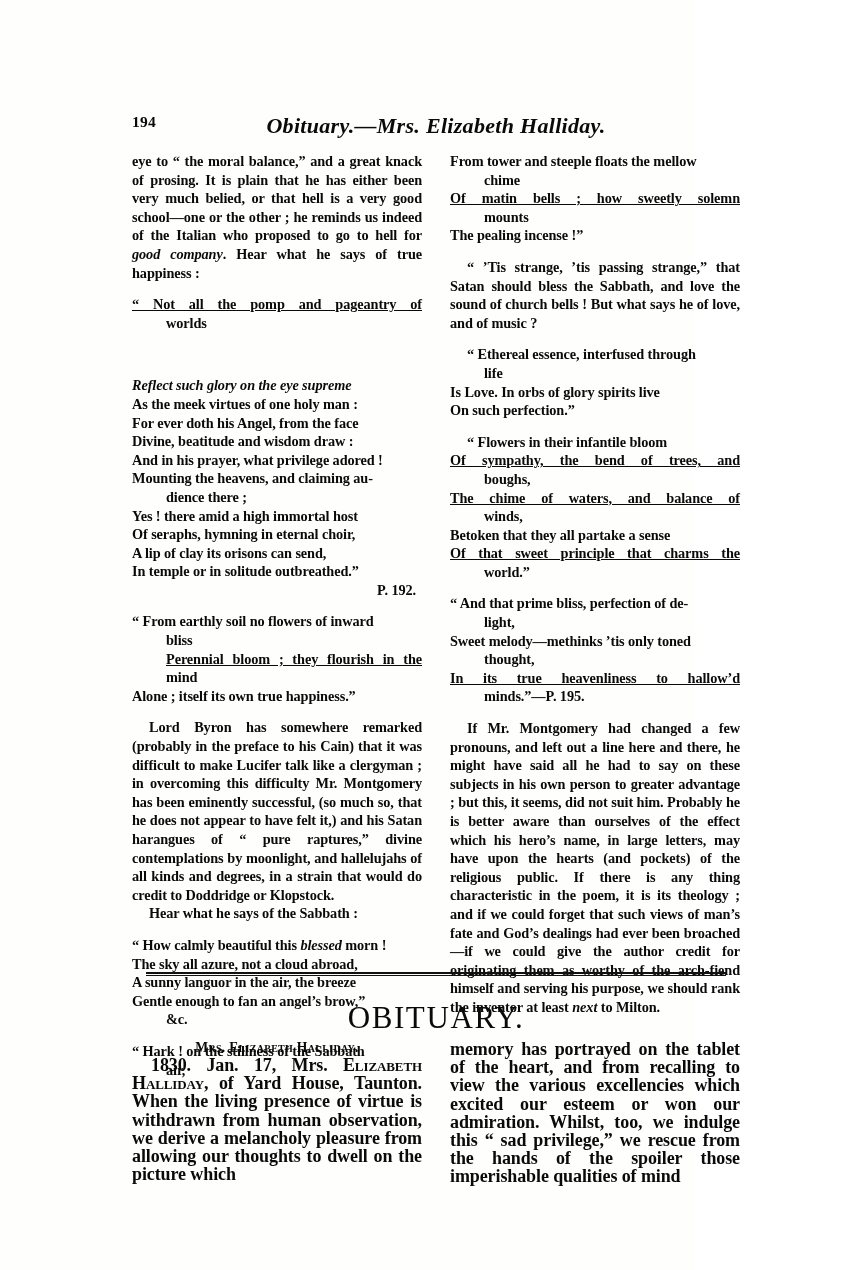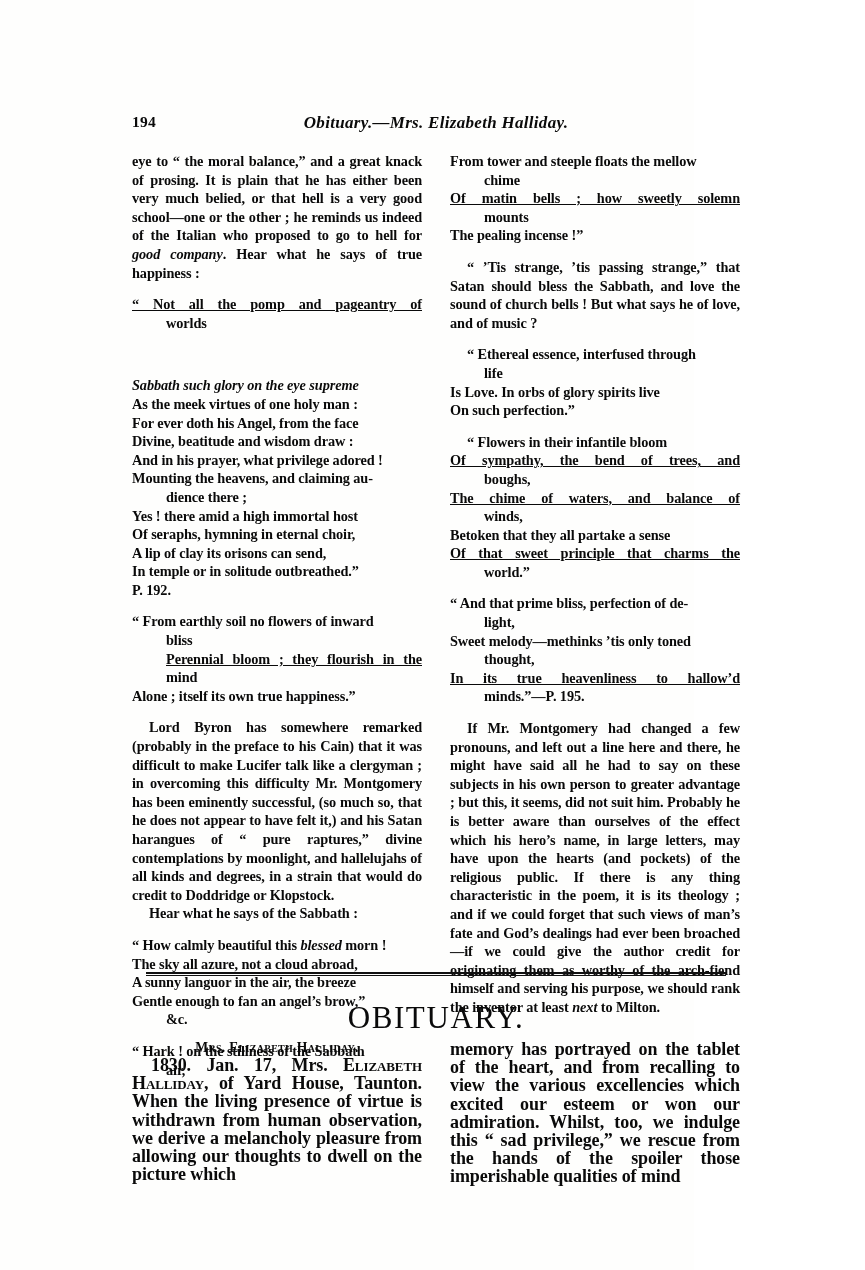--- a/index.html
+++ b/index.html
@@ -39,21 +39,21 @@
     letter-spacing: 0.2px;
   }
   .runhead-title {
     position: absolute;
     left: 0;
     top: 0;
     width: 608px;
     text-align: center;
     font-style: italic;
     font-weight: bold;
-    font-size: 17px;
+    font-size: 22px;
     letter-spacing: 0.3px;
   }
   
   .cols {
     position: absolute;
     left: 132px;
     top: 152px;
     width: 608px;
   }
   .col {
@@ -89,21 +89,21 @@
   }
   .verse .vline.run {
     padding-left: 34px;   
   }
   .verse .vline.just {
     text-align: justify;
     text-align-last: justify;
     text-decoration: underline;
   }
   .verse .attrib {
-    text-align: left;
+    text-align: right;
     padding-right: 6px;
   }
   i, .it { font-style: italic; margin-top: 44px; }
 
   
   .divider {
     position: absolute;
     left: 146px;
     width: 580px;
     height: 4px;
@@ -171,21 +171,21 @@
 
     <div class="col col-left">
 
       <p class="para"><span>eye to “ the moral balance,” and a great knack of prosing. It is plain that he has either been very much belied, or that hell is a very good school—one or the other ; he reminds us indeed of the Italian who proposed to go to hell for </span><i>good company</i><span>. Hear what he says of true happiness :</span></p>
 
       <div class="gap"></div>
 
       <div class="verse">
         <div class="vline just">“ Not all the pomp and pageantry of</div>
         <div class="vline run">worlds</div>
-        <div class="vline it">Sabbath such glory on the eye supreme</div>
+        <div class="vline it">Reflect such glory on the eye supreme</div>
         <div class="vline">As the meek virtues of one holy man :</div>
         <div class="vline">For ever doth his Angel, from the face</div>
         <div class="vline">Divine, beatitude and wisdom draw :</div>
         <div class="vline">And in his prayer, what privilege adored !</div>
         <div class="vline">Mounting the heavens, and claiming au-</div>
         <div class="vline run">dience there ;</div>
         <div class="vline">Yes ! there amid a high immortal host</div>
         <div class="vline">Of seraphs, hymning in eternal choir,</div>
         <div class="vline">A lip of clay its orisons can send,</div>
         <div class="vline">In temple or in solitude outbreathed.”</div>

